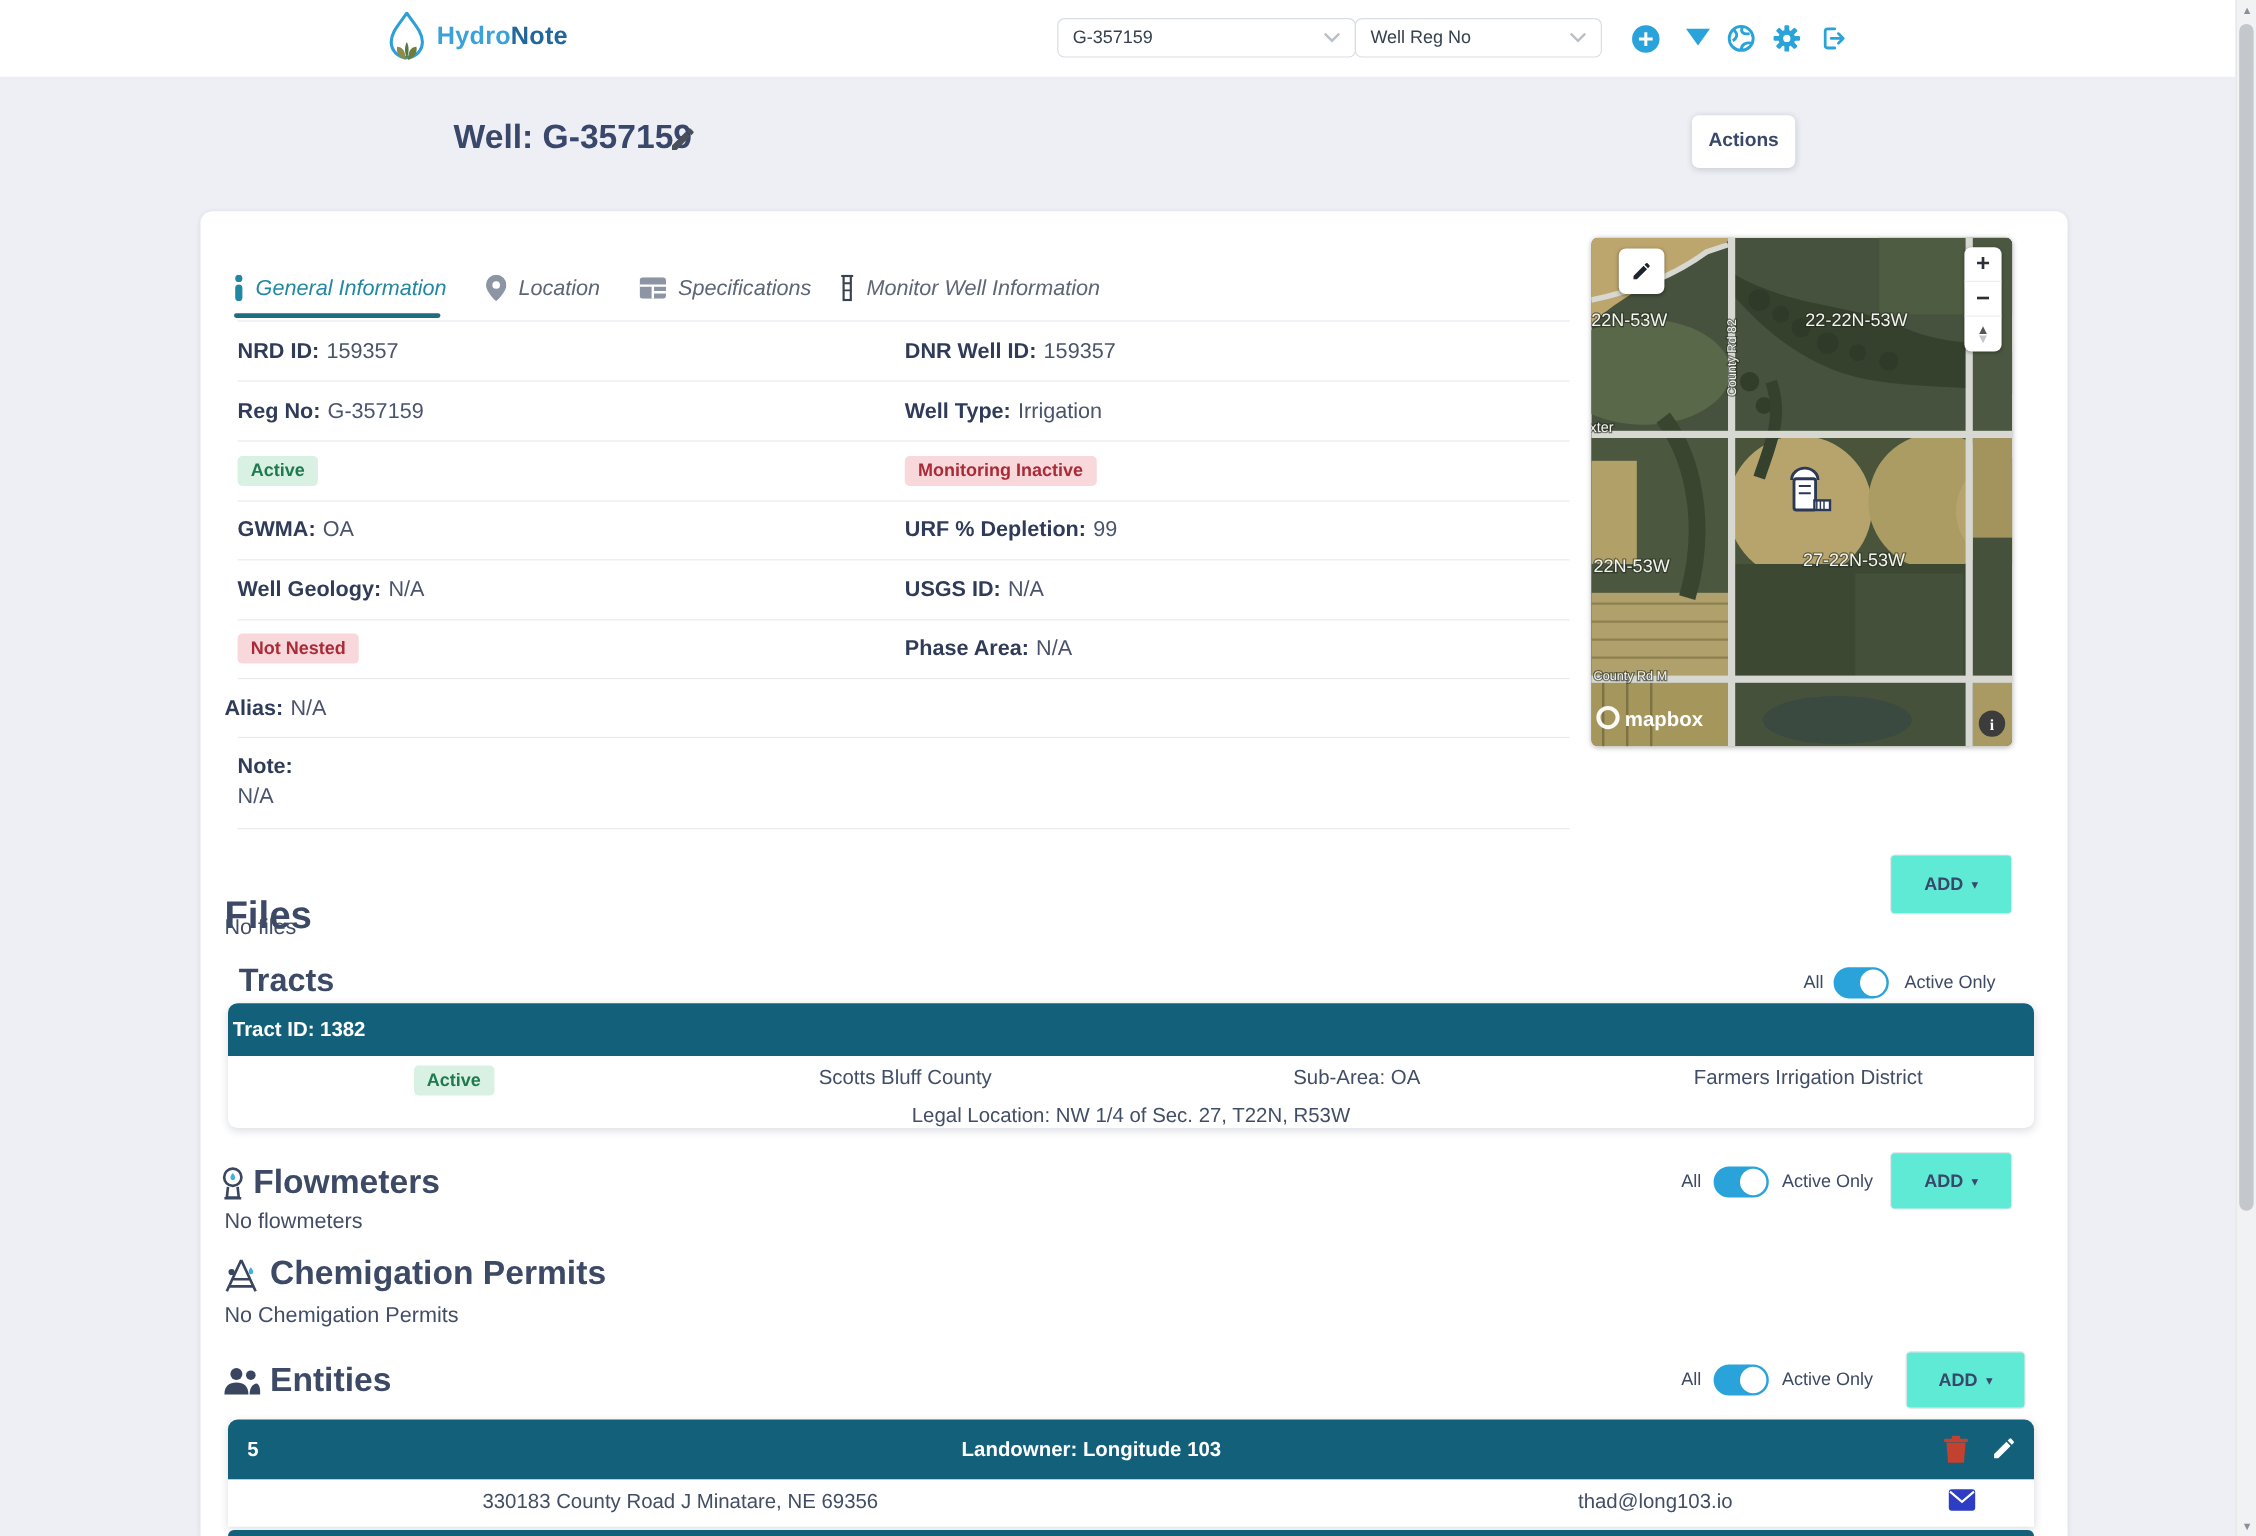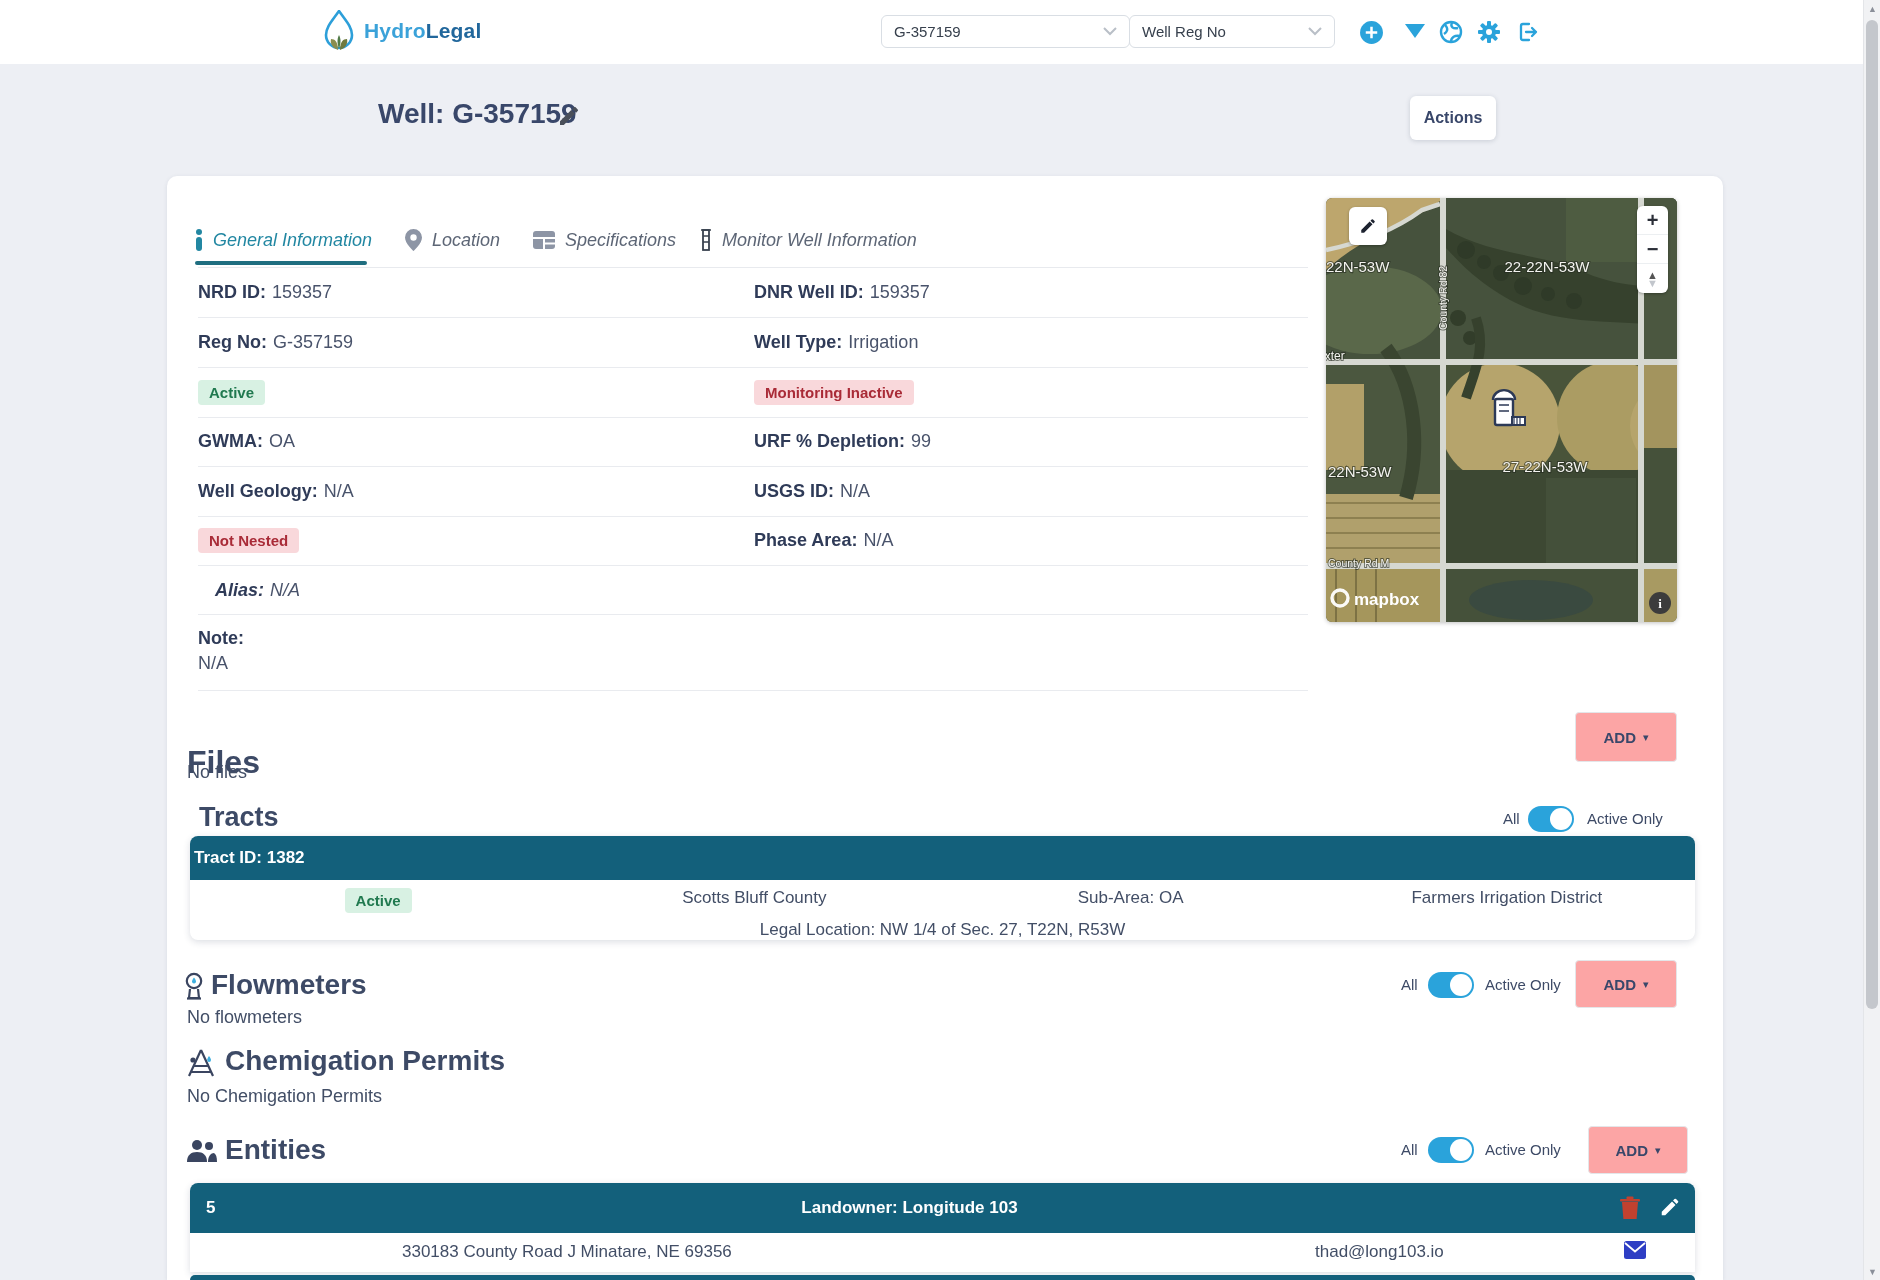--- a/index.html
+++ b/index.html
@@ -46,21 +46,21 @@
   .map-edit { position:absolute; left:23px; top:9px; width:38px; height:38px; background:#fff; border-radius:6px; box-shadow:0 1px 3px rgba(0,0,0,.3); display:flex; align-items:center; justify-content:center; color:#1d2330; cursor:pointer; }
   .zoom-panel { position:absolute; left:311px; top:8px; width:31px; background:#fff; border-radius:6px; box-shadow:0 1px 3px rgba(0,0,0,.3); overflow:hidden; }
   .zbtn { width:31px; height:29px; display:flex; align-items:center; justify-content:center; font-size:20px; font-weight:bold; color:#2b2f38; cursor:pointer; border-bottom:1px solid #eceff1; }
   .zbtn:last-child { border-bottom:none; }
   .compass { display:flex; flex-direction:column; align-items:center; line-height:8px; font-size:11px; }
   .compass .n { color:#555; } .compass .s { color:#c2c6cc; }
 
   
   .sec-title { position:absolute; font-weight:bold; color:#3d4a66; font-size:27px; }
   .sec-empty { position:absolute; font-size:18px; color:#424e66; }
-  .add-btn { position:absolute; background:#fca5a5; border:1px solid #e4e6e9; border-radius:4px; font-size:15px; font-weight:600; color:#39476a; display:flex; align-items:center; justify-content:center; gap:7px; cursor:pointer; font-family:inherit; }
+  .add-btn { position:absolute; background:#5eead4; border:1px solid #e4e6e9; border-radius:4px; font-size:15px; font-weight:600; color:#39476a; display:flex; align-items:center; justify-content:center; gap:7px; cursor:pointer; font-family:inherit; }
   .add-btn .caret { font-size:11px; color:#39476a; }
 
   
   .tgl-label { position:absolute; font-size:15px; color:#3d4a66; }
   .toggle { position:absolute; width:46px; height:26px; background:#2aa3db; border-radius:13px; cursor:pointer; }
   .toggle .knob { position:absolute; right:2px; top:2px; width:22px; height:22px; background:#fff; border-radius:50%; }
 
   
   .rec-card { position:absolute; left:23px; width:1505px; border-radius:8px; box-shadow:0 2px 7px rgba(40,50,80,.16); background:#fff; }
   .rec-head { background:#13607b; color:#fff; border-radius:8px 8px 0 0; position:relative; display:flex; align-items:center; }
@@ -88,21 +88,21 @@
 <body>
 
 <div class="topbar">
   <div class="brand">
     <svg width="34" height="42" viewBox="0 0 34 42">
       <path d="M17 1 C10 11 4 17 4 25 a13 13 0 0 0 26 0 C30 17 24 11 17 1 Z" fill="none" stroke="#2d9fd9" stroke-width="2.6"></path>
       <path d="M16 40 C10 38 8 33 9 29 C13 29 16 32 16 40 Z" fill="#8a8d4e"></path>
       <path d="M18 40 C24 38 26 33 25 29 C21 29 18 32 18 40 Z" fill="#6f7a3e"></path>
       <path d="M17 39 C15 33 15 29 17 25 C19 29 19 33 17 39 Z" fill="#4f7a46"></path>
     </svg>
-    <div class="brand-name"><b>Hydro</b><span>Legal</span></div>
+    <div class="brand-name"><b>Hydro</b><span>Note</span></div>
   </div>
 
   <div class="select sel-well">
     <span>G-357159</span>
     <svg class="chev" width="14" height="9" viewBox="0 0 14 9">
         <path d="M1 1 L7 7 L13 1" fill="none" stroke="currentColor" stroke-width="2"></path>
       </svg>
   </div>
   <div class="select sel-type">
     <span>Well Reg No</span>
@@ -245,21 +245,21 @@
 
   <div class="frow" style="left:31px; top:351px;">
       <span class="badge red">Not Nested</span>
     </div>
   <div class="frow" style="left:587px; top:351px;">
       <b>Phase Area:</b>
       <span>N/A</span>
     </div>
   <div class="fdiv" style="top:389px"></div>
 
-  <div class="frow" style="left:48px; top:401px;font-style:italic;">
+  <div class="frow" style="left:20px; top:401px;">
       <b>Alias:</b>
       <span>N/A</span>
     </div>
   <div class="fdiv" style="top:438px"></div>
 
   <div class="frow" style="left:31px; top:449px;">
       <b>Note:</b>
     </div>
   <div class="frow" style="left:31px; top:474px;">
       <span>N/A</span>

